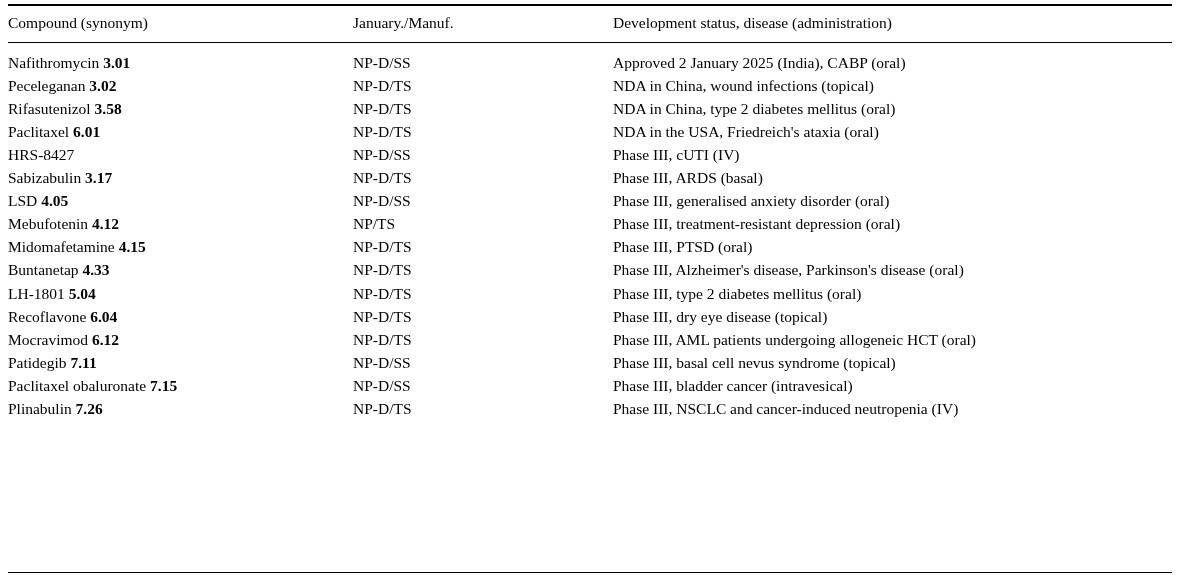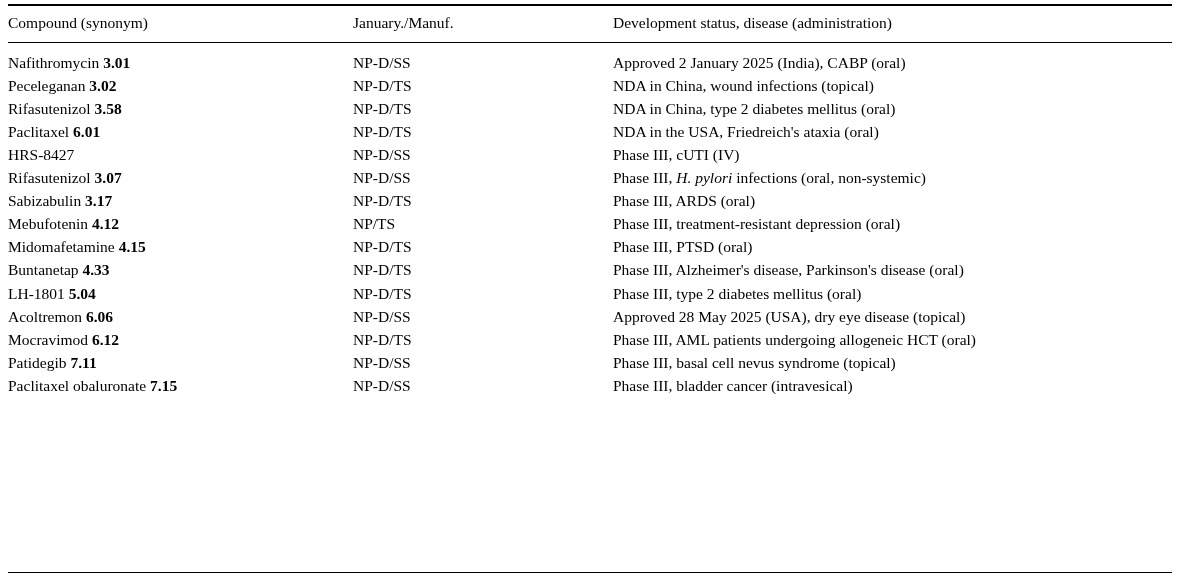--- a/index.html
+++ b/index.html
@@ -93,28 +93,28 @@
           <td class="col-compound"><span class="cmp-name">Paclitaxel </span><span class="cmp-num">6.01</span></td>
           <td class="col-classif">NP-D/TS</td>
           <td class="col-status"><span>NDA in the USA, Friedreich's ataxia (oral)</span></td>
         </tr>
         <tr>
           <td class="col-compound"><span class="cmp-name">HRS-8427</span></td>
           <td class="col-classif">NP-D/SS</td>
           <td class="col-status"><span>Phase III, cUTI (IV)</span></td>
         </tr>
         <tr>
-          <td class="col-compound"><span class="cmp-name">Rifasutenizol </span><span class="cmp-num">3.07</span></td>
-          <td class="col-classif">NP-D/SS</td>
-          <td class="col-status"><span>Phase III, </span><span class="ital">H. pylori</span><span> infections (oral, non-systemic)</span></td>
+          <td class="col-compound"><span class="cmp-name">Sabizabulin </span><span class="cmp-num">3.17</span></td>
+          <td class="col-classif">NP-D/TS</td>
+          <td class="col-status"><span>Phase III, ARDS (basal)</span></td>
         </tr>
         <tr>
-          <td class="col-compound"><span class="cmp-name">Sabizabulin </span><span class="cmp-num">3.17</span></td>
-          <td class="col-classif">NP-D/TS</td>
-          <td class="col-status"><span>Phase III, ARDS (oral)</span></td>
+          <td class="col-compound"><span class="cmp-name">LSD </span><span class="cmp-num">4.05</span></td>
+          <td class="col-classif">NP-D/SS</td>
+          <td class="col-status"><span>Phase III, generalised anxiety disorder (oral)</span></td>
         </tr>
         <tr>
           <td class="col-compound"><span class="cmp-name">Mebufotenin </span><span class="cmp-num">4.12</span></td>
           <td class="col-classif">NP/TS</td>
           <td class="col-status"><span>Phase III, treatment-resistant depression (oral)</span></td>
         </tr>
         <tr>
           <td class="col-compound"><span class="cmp-name">Midomafetamine </span><span class="cmp-num">4.15</span></td>
           <td class="col-classif">NP-D/TS</td>
           <td class="col-status"><span>Phase III, PTSD (oral)</span></td>
@@ -123,35 +123,40 @@
           <td class="col-compound"><span class="cmp-name">Buntanetap </span><span class="cmp-num">4.33</span></td>
           <td class="col-classif">NP-D/TS</td>
           <td class="col-status"><span>Phase III, Alzheimer's disease, Parkinson's disease (oral)</span></td>
         </tr>
         <tr>
           <td class="col-compound"><span class="cmp-name">LH-1801 </span><span class="cmp-num">5.04</span></td>
           <td class="col-classif">NP-D/TS</td>
           <td class="col-status"><span>Phase III, type 2 diabetes mellitus (oral)</span></td>
         </tr>
         <tr>
-          <td class="col-compound"><span class="cmp-name">Acoltremon </span><span class="cmp-num">6.06</span></td>
-          <td class="col-classif">NP-D/SS</td>
-          <td class="col-status"><span>Approved 28 May 2025 (USA), dry eye disease (topical)</span></td>
+          <td class="col-compound"><span class="cmp-name">Recoflavone </span><span class="cmp-num">6.04</span></td>
+          <td class="col-classif">NP-D/TS</td>
+          <td class="col-status"><span>Phase III, dry eye disease (topical)</span></td>
         </tr>
         <tr>
           <td class="col-compound"><span class="cmp-name">Mocravimod </span><span class="cmp-num">6.12</span></td>
           <td class="col-classif">NP-D/TS</td>
           <td class="col-status"><span>Phase III, AML patients undergoing allogeneic HCT (oral)</span></td>
         </tr>
         <tr>
           <td class="col-compound"><span class="cmp-name">Patidegib </span><span class="cmp-num">7.11</span></td>
           <td class="col-classif">NP-D/SS</td>
           <td class="col-status"><span>Phase III, basal cell nevus syndrome (topical)</span></td>
         </tr>
         <tr>
           <td class="col-compound"><span class="cmp-name">Paclitaxel obaluronate </span><span class="cmp-num">7.15</span></td>
           <td class="col-classif">NP-D/SS</td>
           <td class="col-status"><span>Phase III, bladder cancer (intravesical)</span></td>
         </tr>
+        <tr>
+          <td class="col-compound"><span class="cmp-name">Plinabulin </span><span class="cmp-num">7.26</span></td>
+          <td class="col-classif">NP-D/TS</td>
+          <td class="col-status"><span>Phase III, NSCLC and cancer-induced neutropenia (IV)</span></td>
+        </tr>
       </tbody>
   </table>
   <div class="bottom-rule"></div>
 </div>
 
 </body></html>

